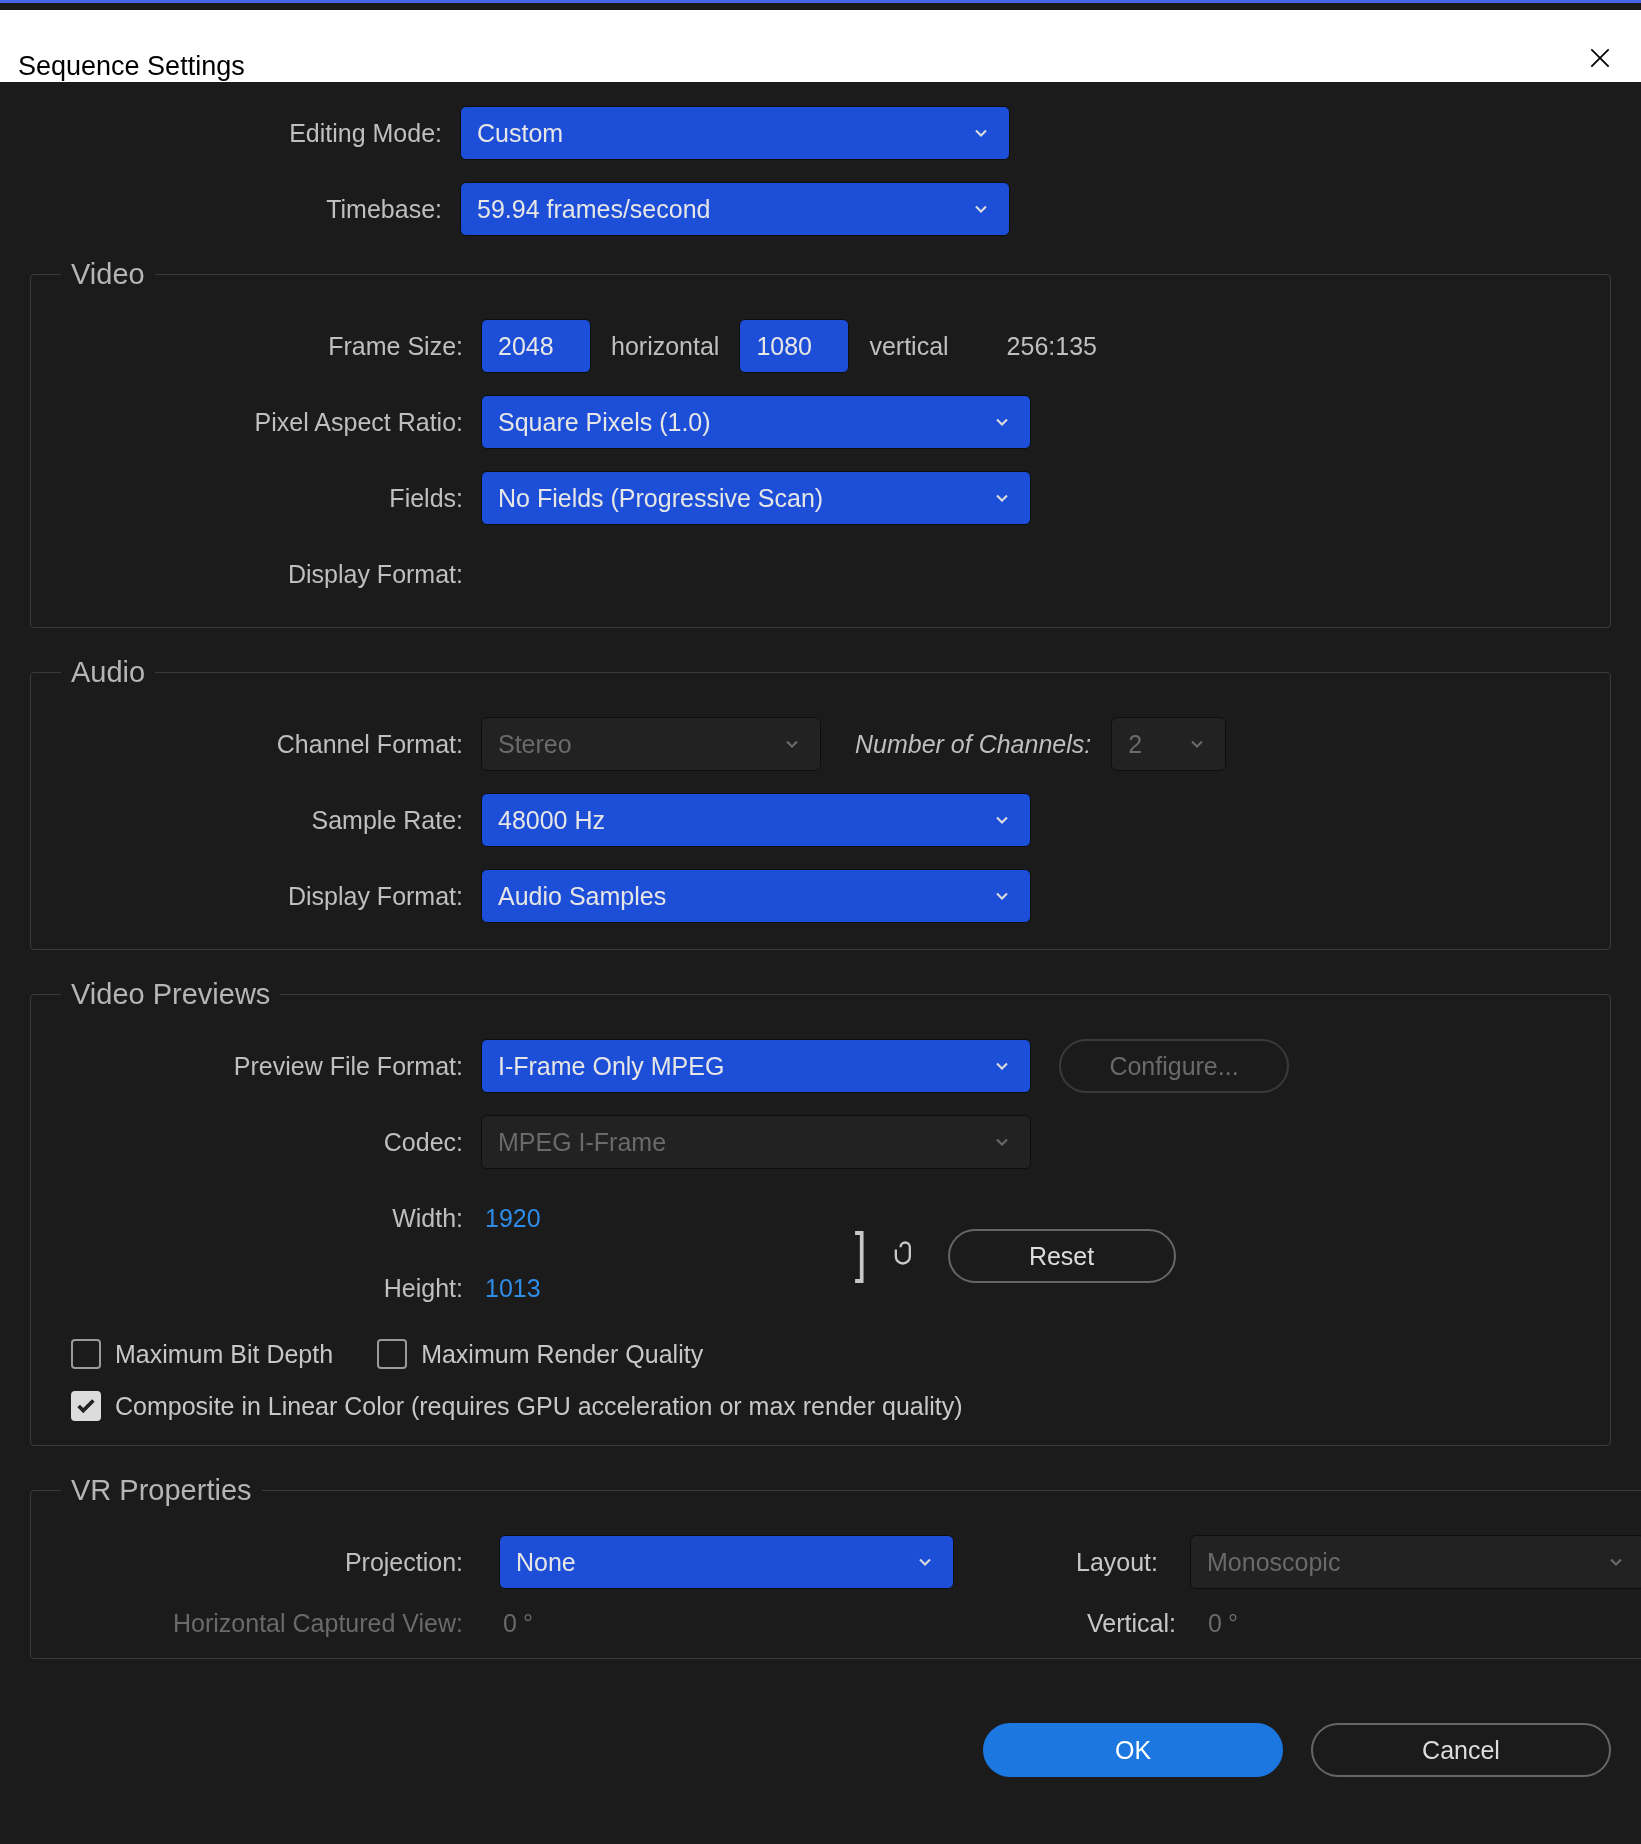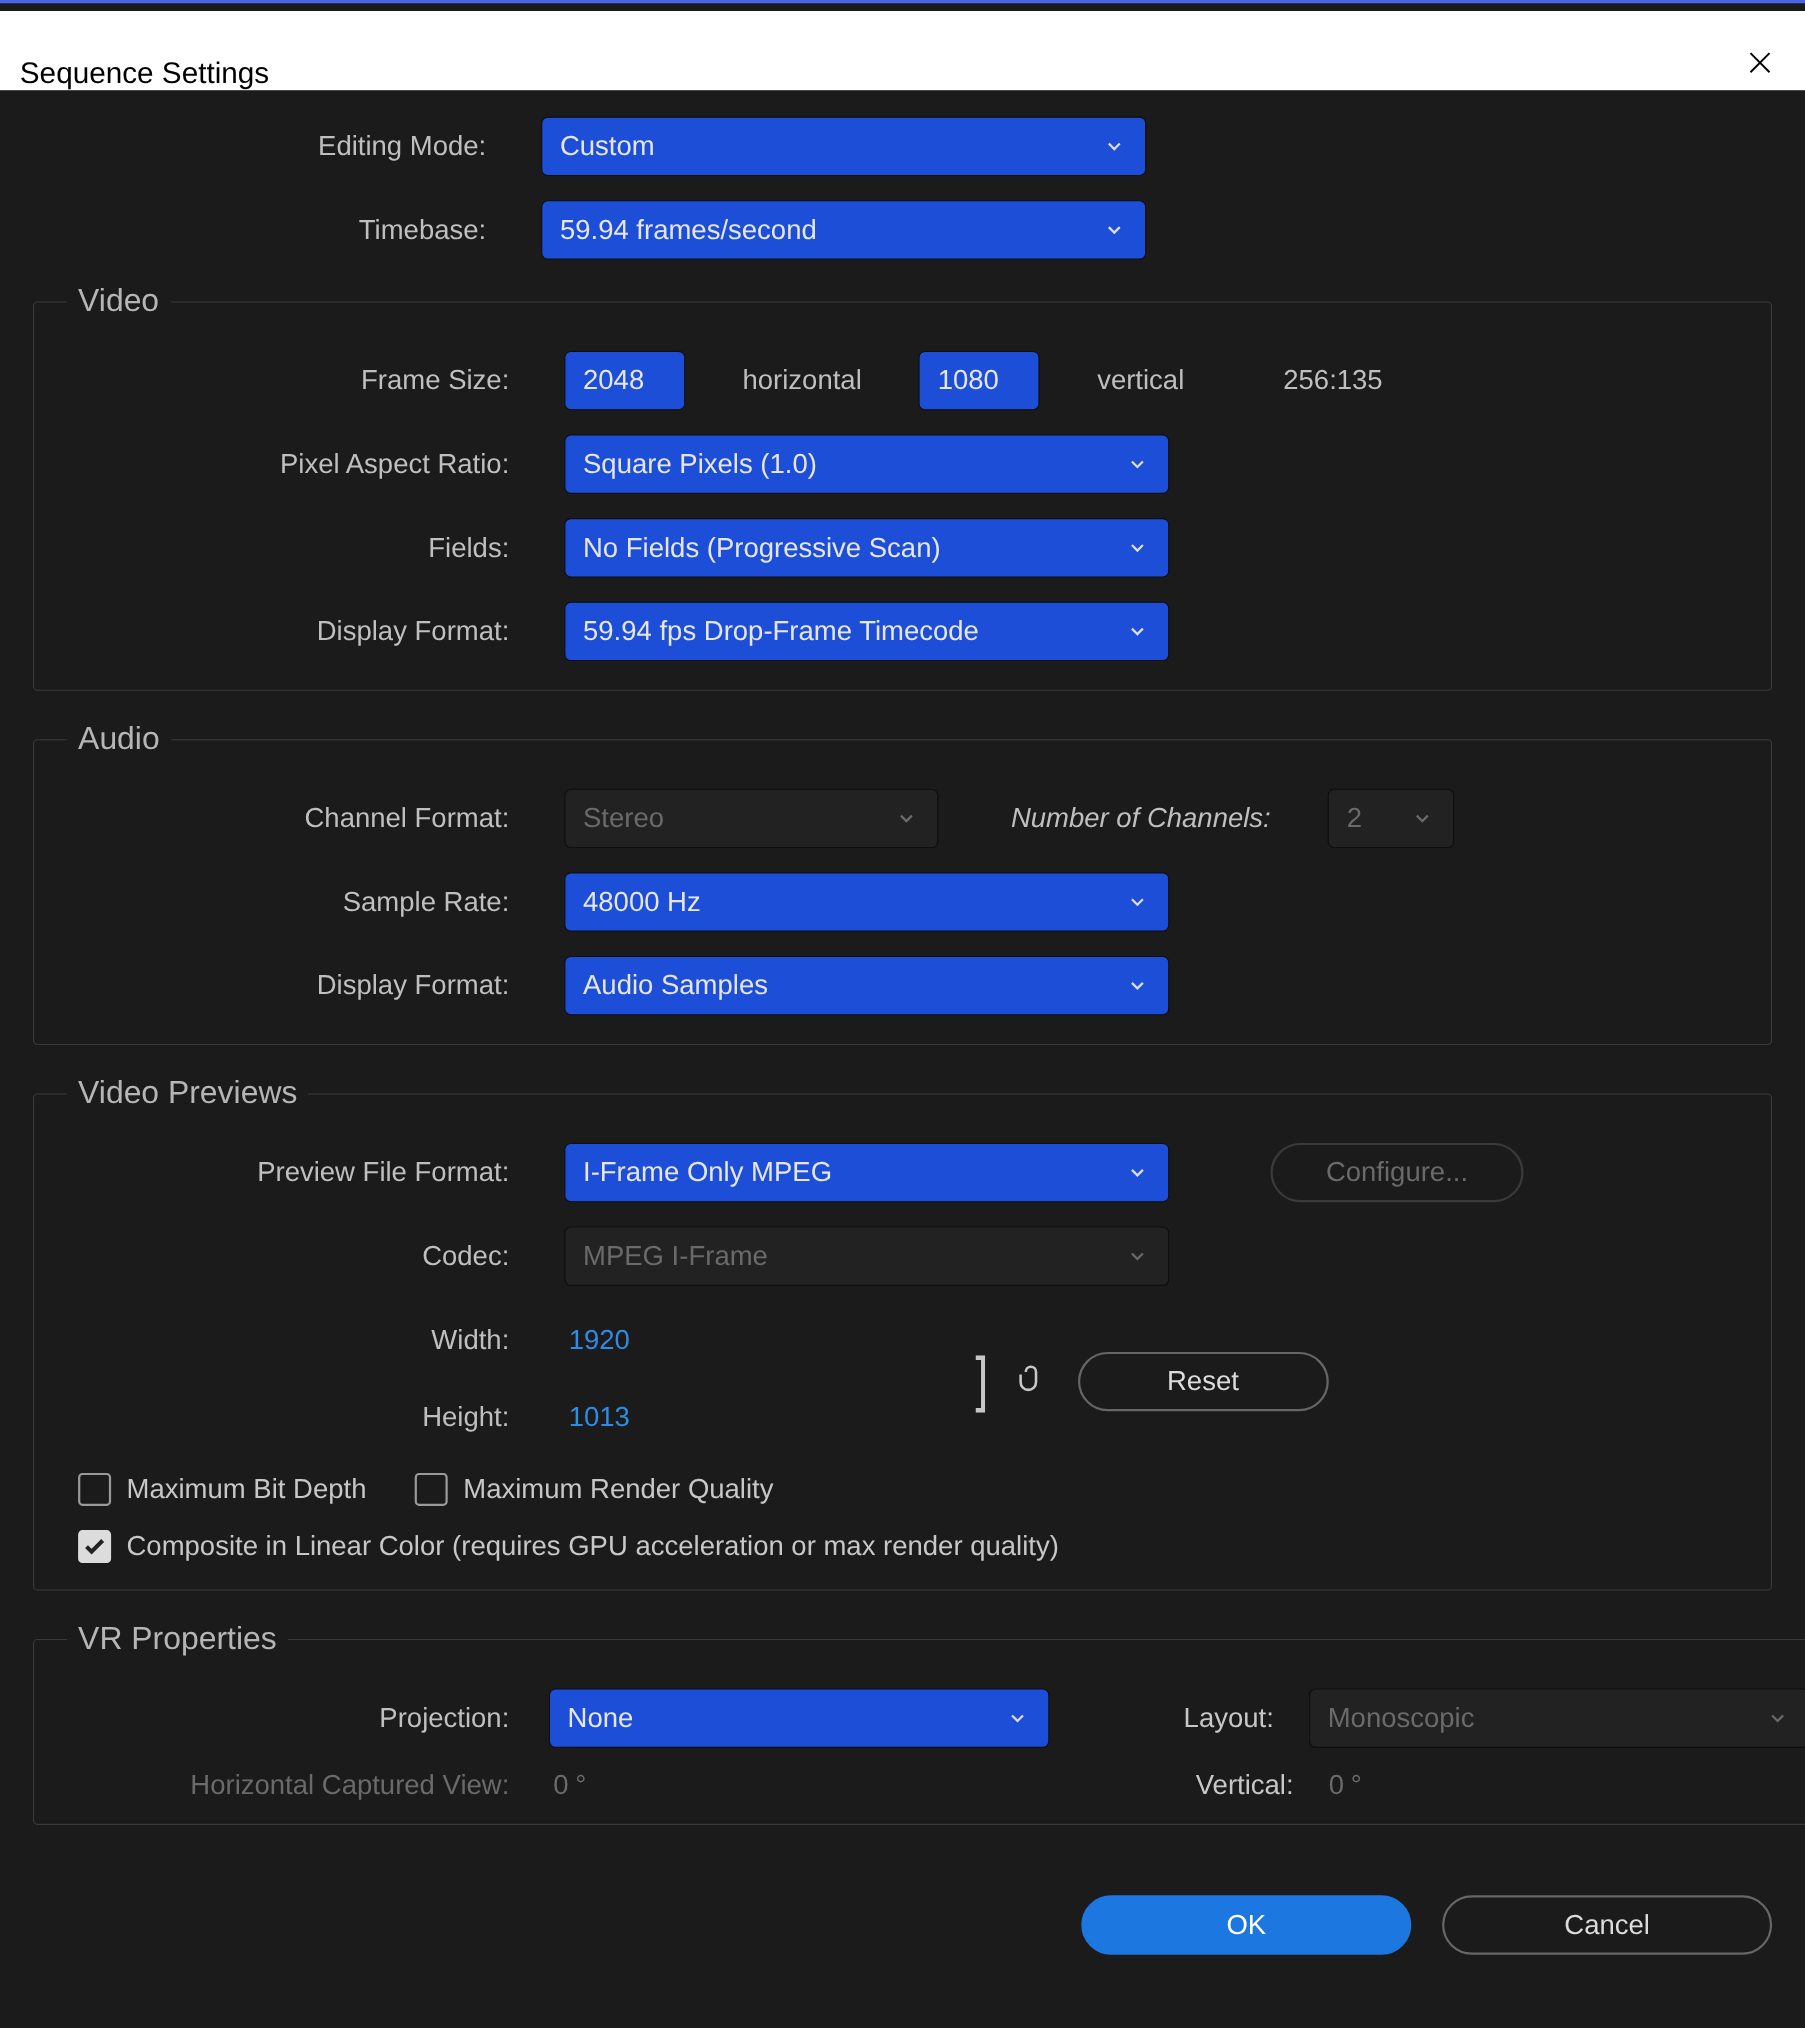--- a/index.html
+++ b/index.html
@@ -33,21 +33,20 @@
   }
   .content {
     padding: 24px 30px 10px 30px;
   }
 
   .row {
     display: flex;
     align-items: center;
     min-height: 54px;
     margin-bottom: 22px;
-    gap: 32px;
   }
   .label {
     width: 430px;
     text-align: right;
     padding-right: 18px;
     color: #bfbfbf;
     font-size: 25px;
   }
   .label.dim { color: #6a6a6a; }
 
@@ -281,28 +280,20 @@
         <span class="chev">
           <svg viewBox="0 0 24 24" fill="none" stroke="#ddd" stroke-width="2.5">
               <path d="M6 9l6 6 6-6"></path>
             </svg>
         </span>
       </div>
     </div>
 
     <div class="row" style="margin-bottom:6px;">
       <div class="label">Display Format:</div>
-      <div class="select w-550">
-        <span>59.94 fps Drop-Frame Timecode</span>
-        <span class="chev">
-          <svg viewBox="0 0 24 24" fill="none" stroke="#ddd" stroke-width="2.5">
-              <path d="M6 9l6 6 6-6"></path>
-            </svg>
-        </span>
-      </div>
     </div>
   </fieldset>
 
   <fieldset class="group">
     <legend>Audio</legend>
 
     <div class="row">
       <div class="label">Channel Format:</div>
       <div class="select disabled w-340">
         <span>Stereo</span>

